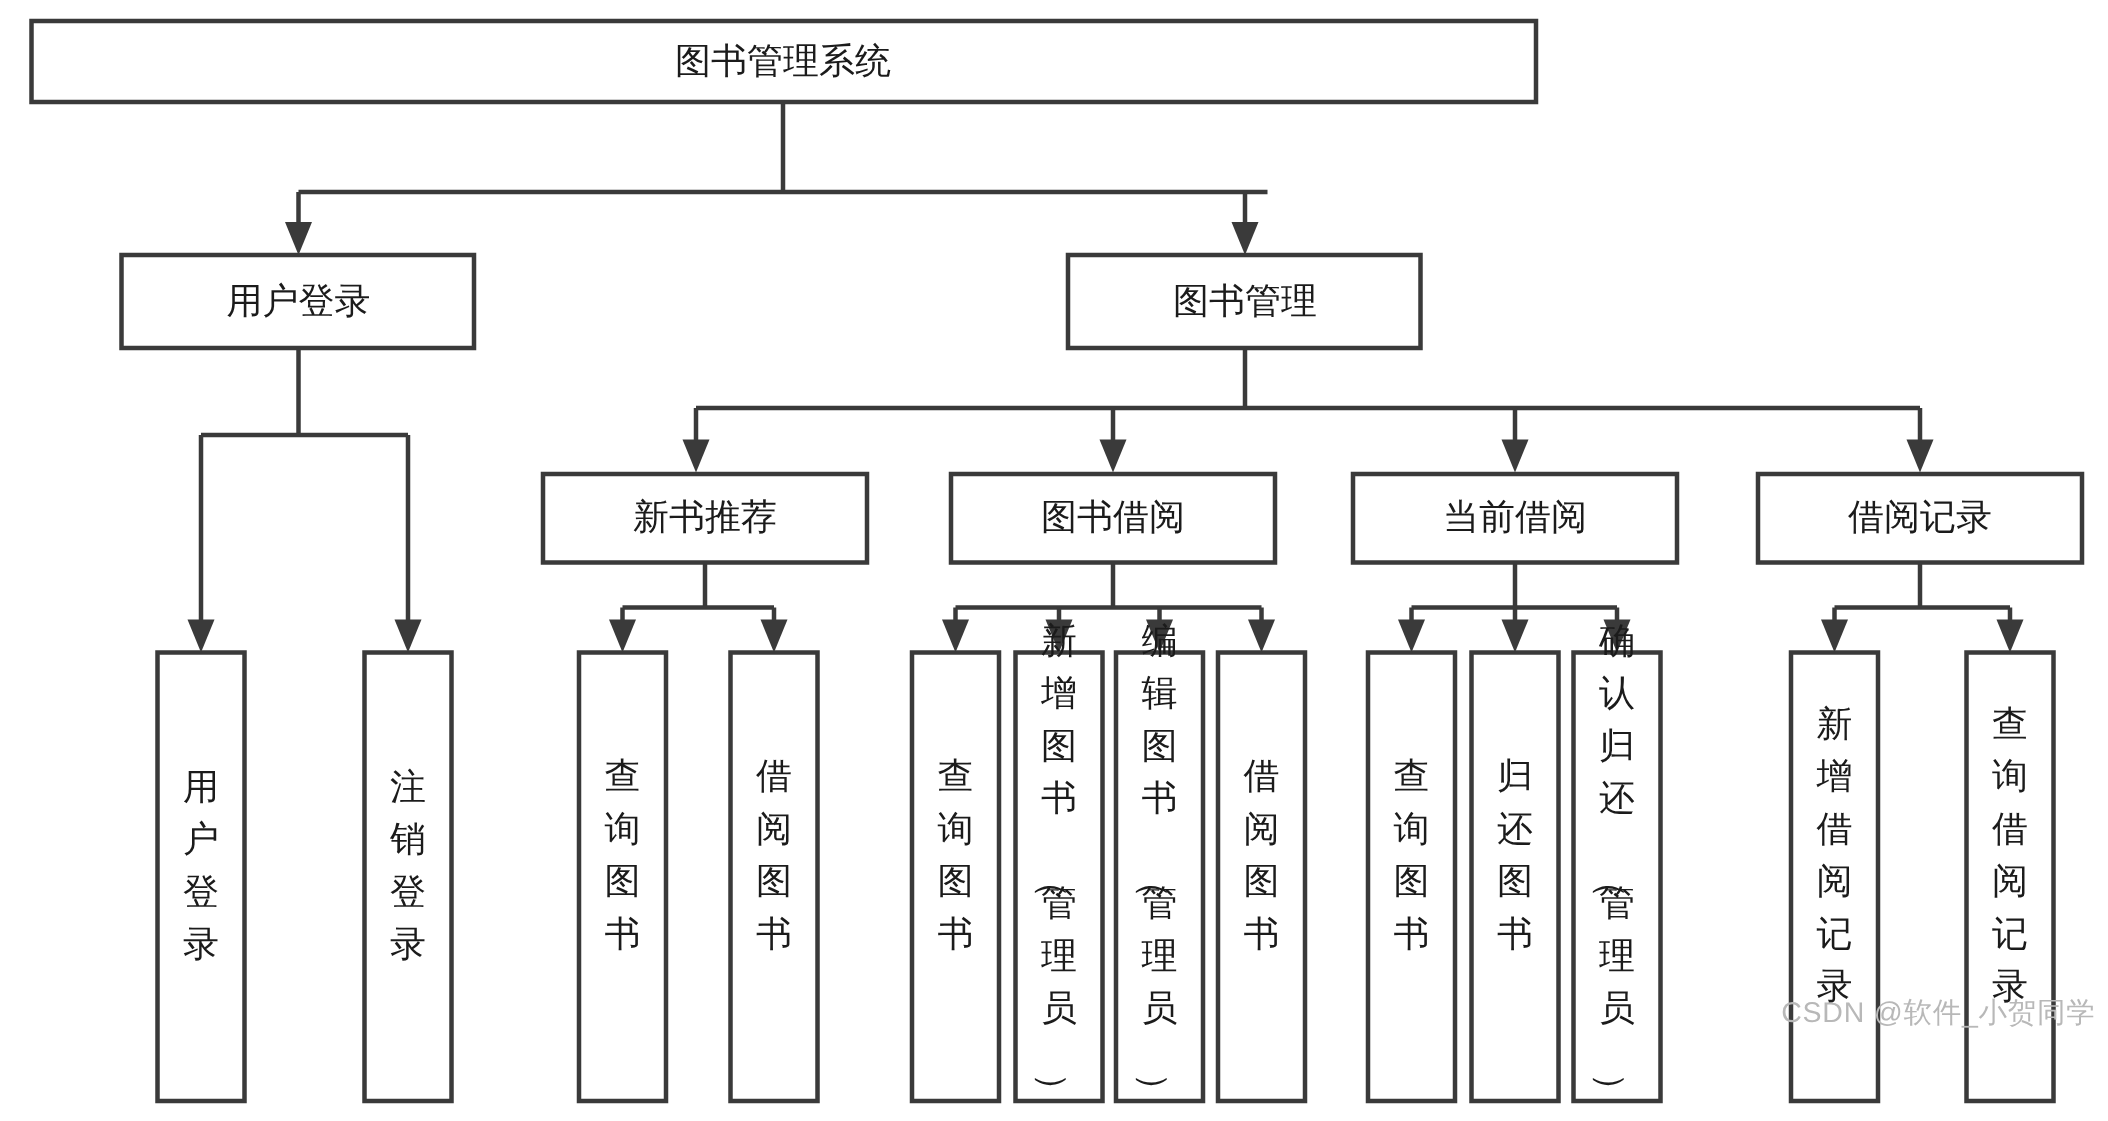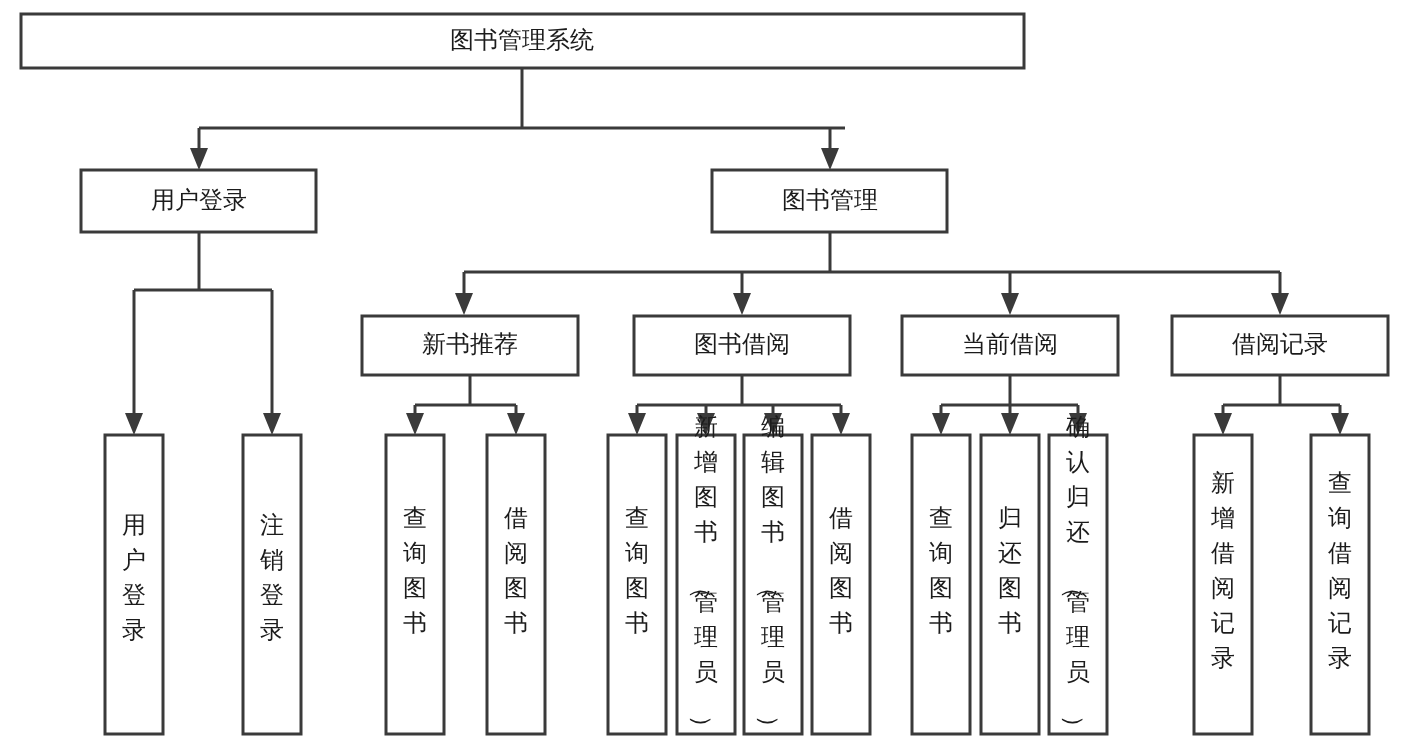--- a/index.html
+++ b/index.html
@@ -229,13 +229,14 @@
       <rect class="node-box" x="1194" y="435" width="58" height="299"></rect>
       <text class="node-label-vertical" x="1223" y="490.5"><tspan x="1223" y="490.5">新</tspan><tspan x="1223" y="525.5">增</tspan><tspan x="1223" y="560.5">借</tspan><tspan x="1223" y="595.5">阅</tspan><tspan x="1223" y="630.5">记</tspan><tspan x="1223" y="665.5">录</tspan></text>
     </g>
     <g>
       <rect class="node-box" x="1311" y="435" width="58" height="299"></rect>
       <text class="node-label-vertical" x="1340" y="490.5"><tspan x="1340" y="490.5">查</tspan><tspan x="1340" y="525.5">询</tspan><tspan x="1340" y="560.5">借</tspan><tspan x="1340" y="595.5">阅</tspan><tspan x="1340" y="630.5">记</tspan><tspan x="1340" y="665.5">录</tspan></text>
     </g>
 
   </svg>
 
+  <div class="watermark">CSDN @软件_小贺同学</div>
 </div>
 
 </body></html>

